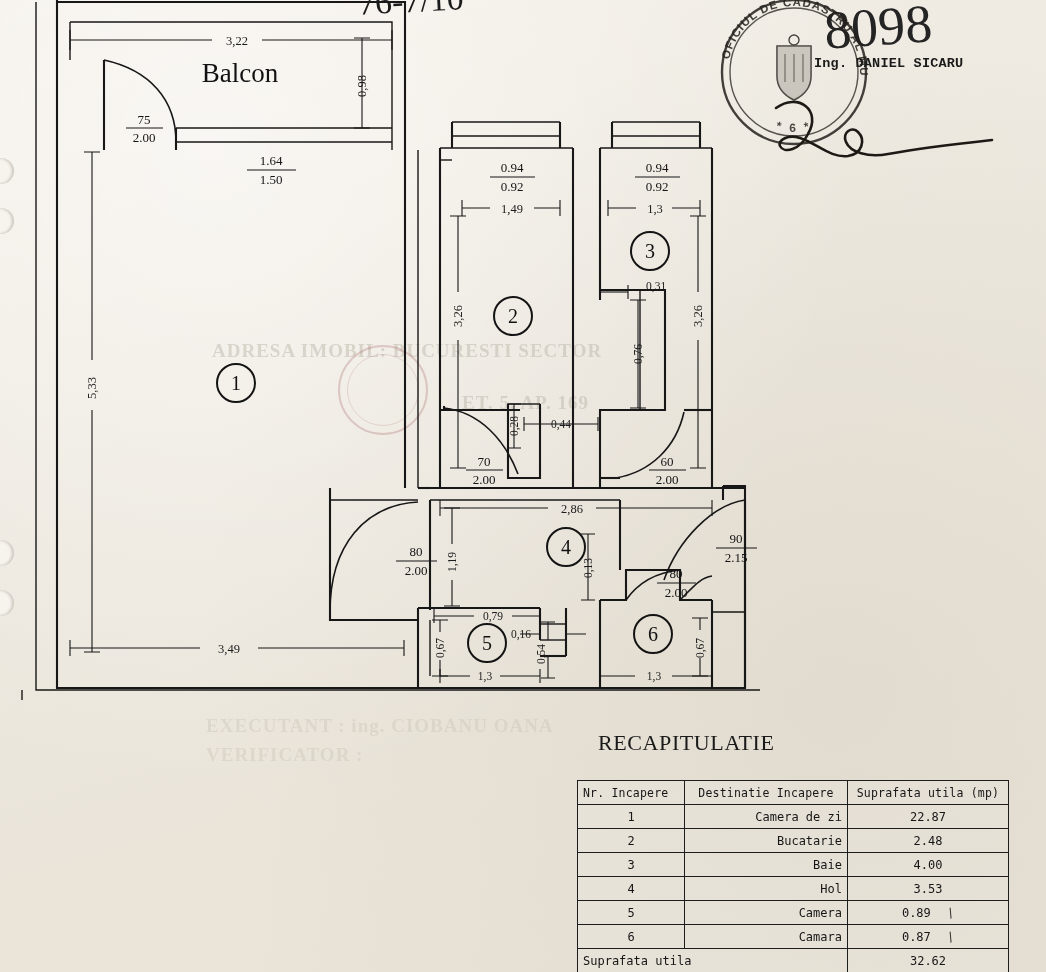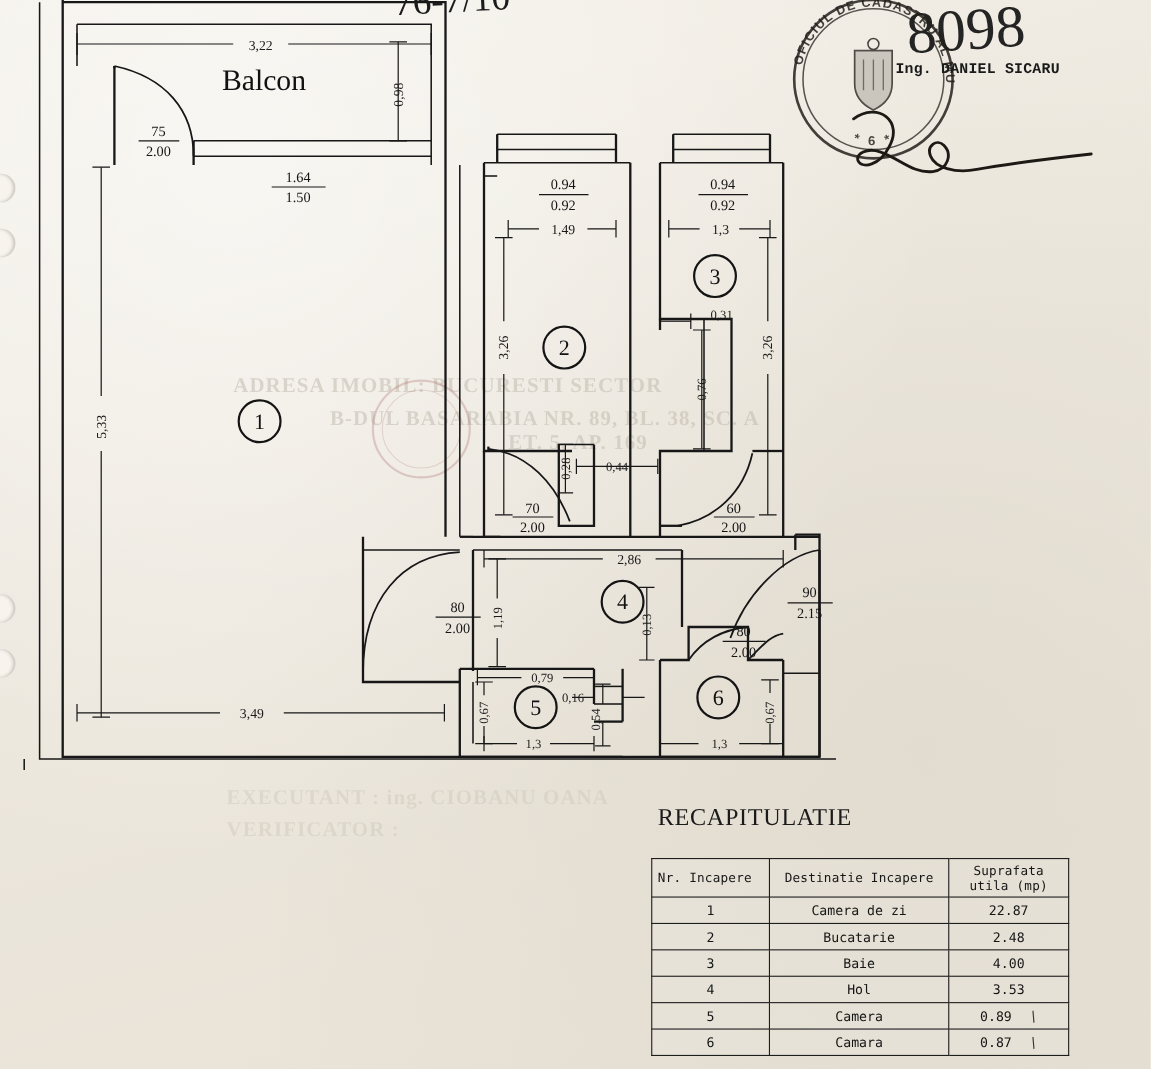--- a/index.html
+++ b/index.html
@@ -29,34 +29,34 @@
   .frac-top{font-family:"Liberation Serif",serif;font-size:13px;fill:#141414;}
   .frac-bot{font-family:"Liberation Serif",serif;font-size:13px;fill:#141414;}
 
   
   #recap-title{
     position:absolute;left:598px;top:730px;
     font-family:"Liberation Serif",serif;
     font-size:22px;letter-spacing:.6px;color:#1a1a1a;
   }
   #recap-table{
-    position:absolute;left:592px;top:780px;width:380px;
+    position:absolute;left:577px;top:780px;width:432px;
     border-collapse:collapse;
     font-family:"DejaVu Sans Mono", monospace;
     font-size:12px;color:#161616;
     background:rgba(255,255,255,.10);
   }
   #recap-table td,#recap-table th{
     border:1.6px solid #1d1d1d;
     padding:3px 5px;font-weight:normal;
     height:17px;
   }
   #recap-table th{font-size:11.5px;letter-spacing:.2px;}
   .c-nr{width:96px;text-align:center;}
-  .c-dest{width:152px;text-align:center;padding-left:8px;}
+  .c-dest{width:152px;text-align:right;padding-left:8px;}
   .c-supr{width:auto;text-align:center;margin-left:17px;}
   .th-nr{text-align:left;padding-left:5px;}
   .th-dest{text-align:center;padding-left:8px;}
   .th-supr{text-align:center;}
   .row-total td.lbl{text-align:left;padding-left:8px;}
   .tick{display:inline-block;transform:rotate(-30deg);margin-left:16px;color:#333;}
 
   
   #stamp{position:absolute;left:706px;top:-16px;width:176px;height:176px;pointer-events:none;}
   #stamp-name{
@@ -106,21 +106,20 @@
 
 <div id="sheet">
   <div class="paper-grain"></div>
 
   <div class="punch" style="top:158px"></div>
   <div class="punch" style="top:208px"></div>
   <div class="punch" style="top:540px"></div>
   <div class="punch" style="top:590px"></div>
 
   <div class="faded" id="wm1">ADRESA IMOBIL: BUCURESTI SECTOR</div>
-  <div class="faded" id="wm2">B-DUL BASARABIA NR. 89, BL. 38, SC. A</div>
   <div class="faded" id="wm3">ET. 5, AP. 169</div>
   <div class="redstamp"></div>
   <div class="faded" id="wm-exec">EXECUTANT : ing. CIOBANU OANA</div>
   <div class="faded" id="wm-ver">VERIFICATOR :</div>
 
   <svg class="plan" width="1046" height="760" viewBox="0 0 1046 760">
     <defs>
       <style>
         .w  {fill:none;stroke:#171717;stroke-width:2.1;}
         .wt {fill:none;stroke:#171717;stroke-width:1.4;}
@@ -431,16 +430,20 @@
       <tr>
         <td class="c-nr">5</td>
         <td class="c-dest">Camera</td>
         <td class="c-supr"><span>0.89</span><span class="tick">/</span></td>
       </tr>
       <tr>
         <td class="c-nr">6</td>
         <td class="c-dest">Camara</td>
         <td class="c-supr"><span>0.87</span><span class="tick">/</span></td>
       </tr>
+      <tr class="row-total">
+        <td class="lbl" colspan="2">Suprafata utila</td>
+        <td class="c-supr">32.62</td>
+      </tr>
 
     </tbody>
   </table>
 </div>
 
 </body></html>

